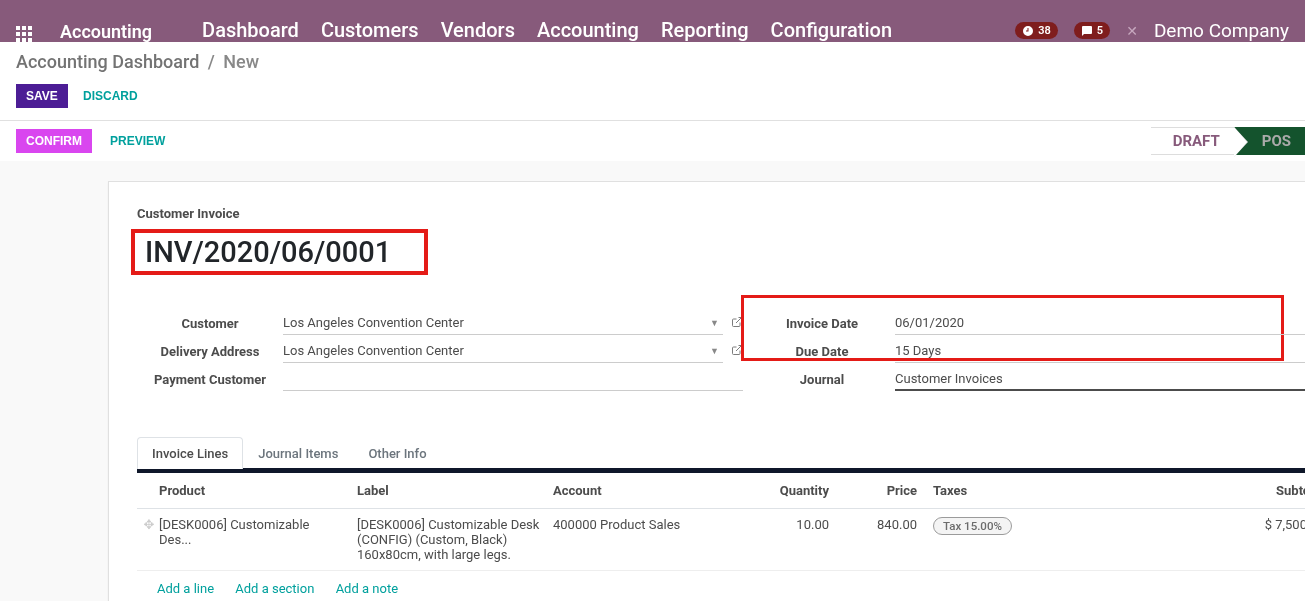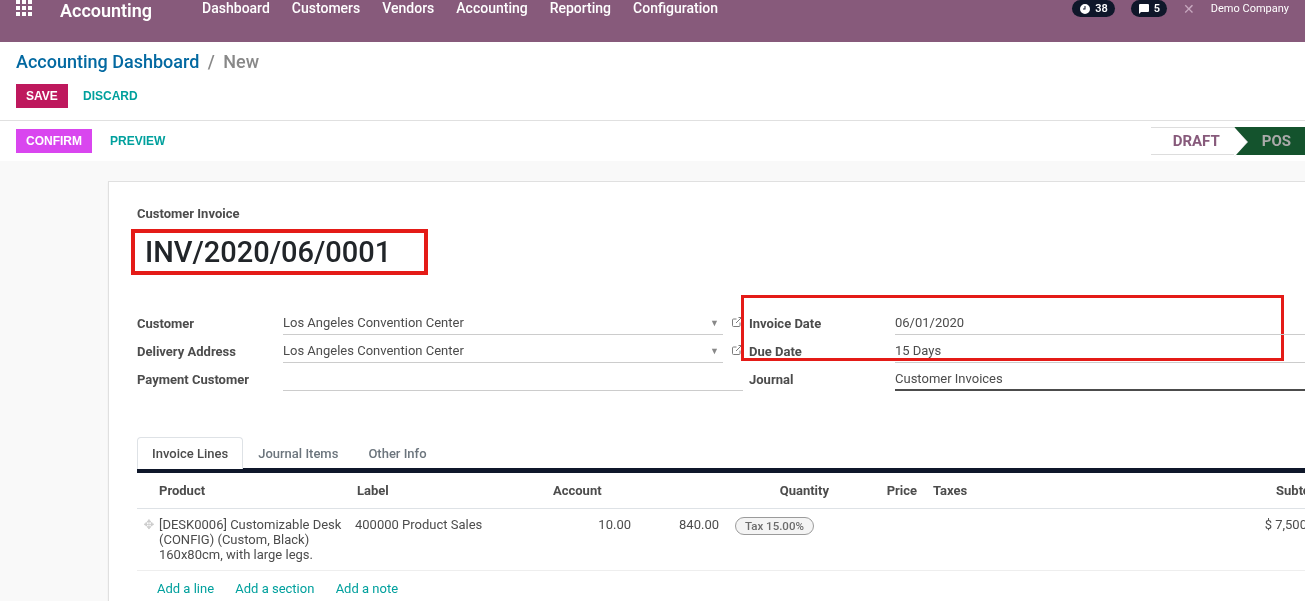--- a/index.html
+++ b/index.html
@@ -1,50 +1,50 @@
 <!DOCTYPE html>
 <html><head>
 <meta charset="utf-8">
 <style>
   * { box-sizing: border-box; margin: 0; padding: 0; }
   body { font-family: -apple-system, BlinkMacSystemFont, "Segoe UI", Roboto, "Helvetica Neue", Arial, sans-serif; font-size: 13px; color: #4c4c4c; background: #fff; width: 1305px; }
-  .topbar { background: #875A7B; height: 42px; display: flex; align-items: flex-start; padding: 0 16px; color: #fff; }
+  .topbar { background: #875A7B; height: 42px; display: flex; align-items: flex-end; padding: 0 16px; color: #fff; }
   .apps-icon { display: grid; grid-template-columns: repeat(3,4px); grid-auto-rows: 4px; gap: 2px; margin-right: 28px; }
   .apps-icon span { background: #fff; width: 4px; height: 4px; }
   .app-name { font-size: 18px; font-weight: 600; margin-right: 50px; }
-  .nav-menu { display: flex; gap: 22px; font-size: 14px; }
+  .nav-menu { display: flex; gap: 22px; font-size: 20px; }
   .nav-menu span { cursor: pointer; font-weight: 500; }
   .topbar-right { margin-left: auto; display: flex; align-items: center; gap: 16px; }
-  .pill { background: #0f172a; color: #fff; border-radius: 10px; padding: 2px 7px; font-size: 11px; display: inline-flex; align-items: center; gap: 4px; font-weight: 600; min-width: 35px; justify-content: center; }
+  .pill { background: #7f1d1d; color: #fff; border-radius: 10px; padding: 2px 7px; font-size: 11px; display: inline-flex; align-items: center; gap: 4px; font-weight: 600; min-width: 35px; justify-content: center; }
   .pill svg { width: 12px; height: 12px; fill: #fff; }
   .gear { color: #c7a8bf; font-size: 14px; }
-  .company { font-size: 11px; }
+  .company { font-size: 19px; }
   .action-bar { border-bottom: 1px solid #e0e0e0; padding: 9px 16px 12px; }
   .breadcrumb { font-size: 18px; margin-bottom: 12px; font-weight: 500; }
-  .breadcrumb a { color: #0369a1; text-decoration: none; }
+  .breadcrumb a { color: #737373; text-decoration: none; }
   .breadcrumb-sep { color: #888; margin: 0 4px; }
   .breadcrumb-cur { color: #888; }
-  .btn-save { background: #be185d; color: #fff; border: none; padding: 5px 10px; font-weight: 700; font-size: 12px; cursor: pointer; }
+  .btn-save { background: #4c1d95; color: #fff; border: none; padding: 5px 10px; font-weight: 700; font-size: 12px; cursor: pointer; }
   .btn-discard { color: #00a09d; background: none; border: none; font-weight: 700; font-size: 12px; margin-left: 12px; cursor: pointer; }
   .status-row { display: flex; align-items: center; padding: 6px 0 6px 16px; }
   .btn-confirm { background: #d946ef; color: #fff; border: none; padding: 5px 10px; font-weight: 700; font-size: 12px; cursor: pointer; }
   .btn-preview { color: #00a09d; background: none; border: none; font-weight: 700; font-size: 12px; margin-left: 18px; cursor: pointer; }
   .status-arrows { margin-left: auto; display: flex; align-items: center; }
   .arrow { position: relative; height: 28px; display: flex; align-items: center; padding: 0 14px 0 22px; font-size: 15px; font-weight: 700; color: #875A7B; background: #e6e6e6; }
   .arrow:first-child { background: #fff; border-top: 1px solid #ddd; border-bottom: 1px solid #ddd; }
   .arrow-head { position: absolute; right: -13px; top: -1px; width: 0; height: 0; border-top: 15px solid transparent; border-bottom: 15px solid transparent; border-left: 13px solid #fff; z-index: 2; }
   .arrow-head-bg { position: absolute; right: -14px; top: -1px; width: 0; height: 0; border-top: 15px solid transparent; border-bottom: 15px solid transparent; border-left: 14px solid #ddd; z-index: 1; }
   .arrow.next { background: #14532d; color: #aaa; padding-left: 28px; }
   .content-wrap { padding: 20px 0 16px 108px; background: #f9f9f9; border-bottom: 1px solid #eee; }
   .sheet { background: #fff; border: 1px solid #e0e0e0; width: 1276px; padding-left: 28px; padding-right: 28px; padding-top: 24px; box-shadow: 0 1px 2px rgba(0,0,0,.05); }
   .title-label { font-size: 13px; font-weight: 700; color: #4c4c4c; }
   .title-box { border: 4px solid #e41b17; display: inline-block; padding: 2px 33px 2px 10px; margin-top: 8px; margin-left: -6px; }
   .title-val { font-size: 29px; font-weight: 500; color: #212529; }
   .fields { display: flex; margin-top: 34px; gap: 6px; }
-  .fcol { flex: 1; }
+  .fcol { flex: 1; text-align: center; }
   .frow { display: flex; align-items: center; height: 28px; font-size: 13px; }
   .flabel { width: 146px; font-weight: 700; color: #4c4c4c; }
   .fval { flex: 1; border-bottom: 1px solid #ccc; height: 24px; display: flex; align-items: center; color: #4c4c4c; position: relative; }
   .fval .caret { position: absolute; right: 4px; color: #888; font-size: 9px; }
   .fext { margin-left: 8px; color: #7d7d7d; cursor: pointer; }
   .highlight-box { border: 3px solid #e41b17; position: absolute; }
   .right-col { position: relative; }
   .tabs { margin-top: 44px; display: flex; border-bottom: 5px solid #0f172a; align-items: flex-end; }
   .tab { padding: 8px 14px; border: 1px solid transparent; border-bottom: none; font-size: 13px; font-weight: 500; color: #6c757d; cursor: pointer; border-top-left-radius: 4px; border-top-right-radius: 4px; margin-bottom: -1px; }
   .tab.active { border-color: #dee2e6; background: #fff; color: #4c4c4c; }
@@ -234,20 +234,21 @@
         <div class="c-label">Label</div>
         <div class="c-account">Account</div>
         <div class="c-qty">Quantity</div>
         <div class="c-price">Price</div>
         <div class="c-taxes">Taxes</div>
         <div class="c-sub">Subtotal</div>
         <div class="c-del">⋮</div>
       </div>
       <div class="ltr">
         <div class="c-handle">✥</div>
+        <div class="c-product">[DESK0006] Customizable Des...</div>
         <div class="c-label">[DESK0006] Customizable Desk (CONFIG) (Custom, Black) 160x80cm, with large legs.</div>
         <div class="c-account">400000 Product Sales</div>
         <div class="c-qty">10.00</div>
         <div class="c-price">840.00</div>
         <div class="c-taxes"><span class="tax-tag">Tax 15.00%</span></div>
         <div class="c-sub">$ 7,500.00</div>
         <div class="c-del">
           <svg width="12" height="12" viewBox="0 0 24 24" fill="#ccc">
                 <path d="M3 6h18v2H3zm2 3h14l-1 13H6zm4-6h6v2H9z"></path>
               </svg>

